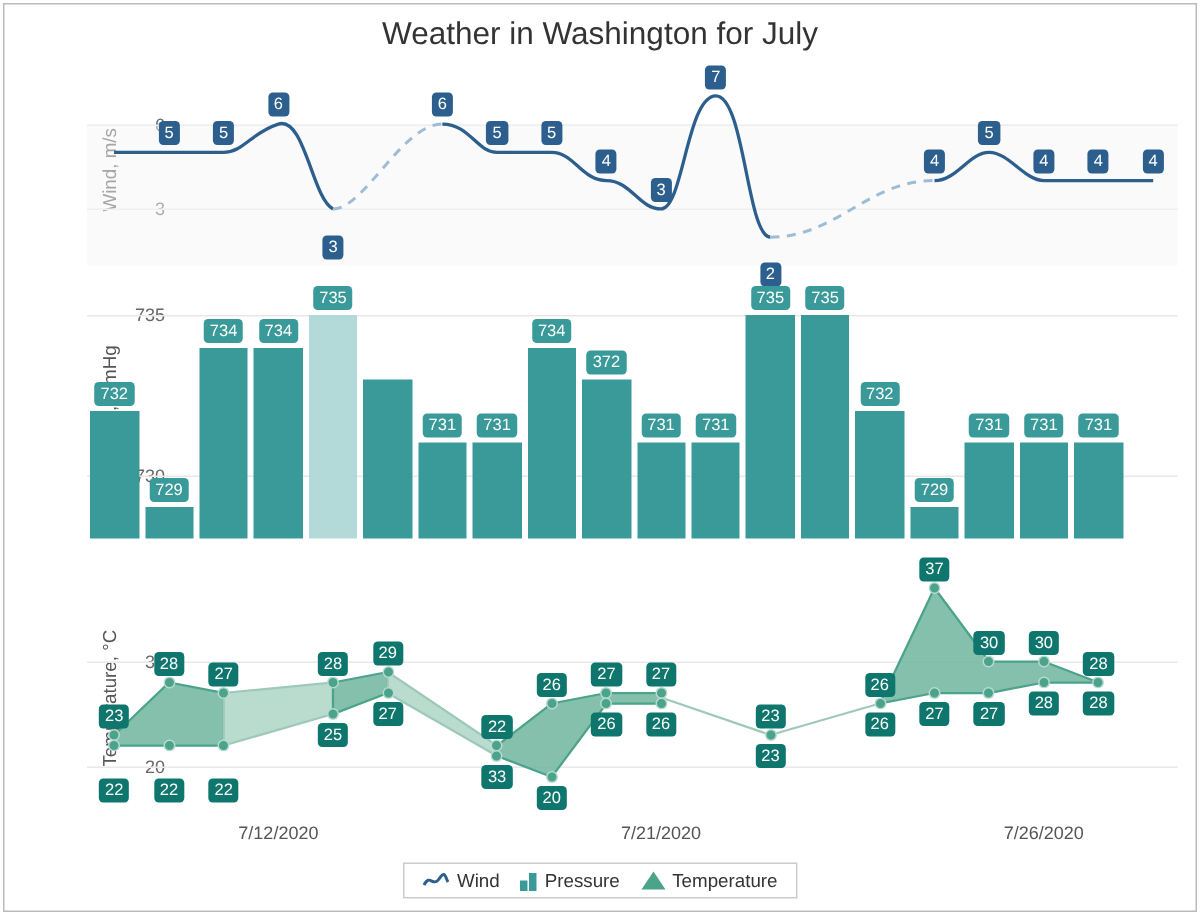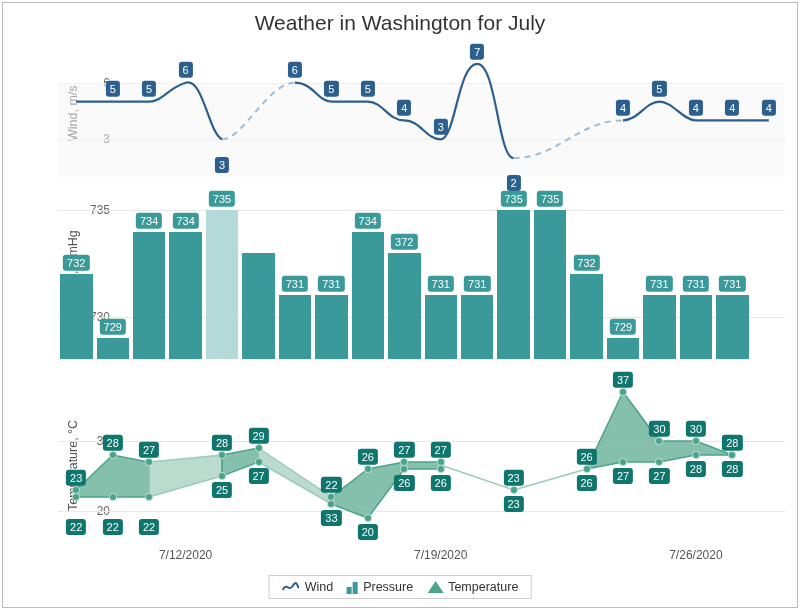--- a/index.html
+++ b/index.html
@@ -299,21 +299,21 @@
   <div class="badge temp" style="left:455.6px;top:125px;transform:translate(-50%,0);">23</div>
   <div class="badge temp" style="left:528.5px;top:104px;transform:translate(-50%,0);">26</div>
   <div class="badge temp" style="left:565.0px;top:97px;transform:translate(-50%,0);">27</div>
   <div class="badge temp" style="left:601.4px;top:97px;transform:translate(-50%,0);">27</div>
   <div class="badge temp" style="left:637.9px;top:90px;transform:translate(-50%,0);">28</div>
   <div class="badge temp" style="left:674.3px;top:90px;transform:translate(-50%,0);">28</div>
 </div>
 
 <div class="xaxis">
   <div class="xlabel" style="left:127.6px;">7/12/2020</div>
-  <div class="xlabel" style="left:382.7px;">7/19/2020</div>
+  <div class="xlabel" style="left:382.7px;">7/21/2020</div>
   <div class="xlabel" style="left:637.9px;">7/26/2020</div>
 </div>
 
 <div class="legend">
   <div class="item">
     <svg class="lg-spline" viewBox="0 0 18 14">
           <path d="M1 10 C5 2,7 12,11 6 S15 4,17 8" fill="none" stroke="#2c5f8d" stroke-width="2"></path>
         </svg>
     <span>Wind</span>
   </div>

